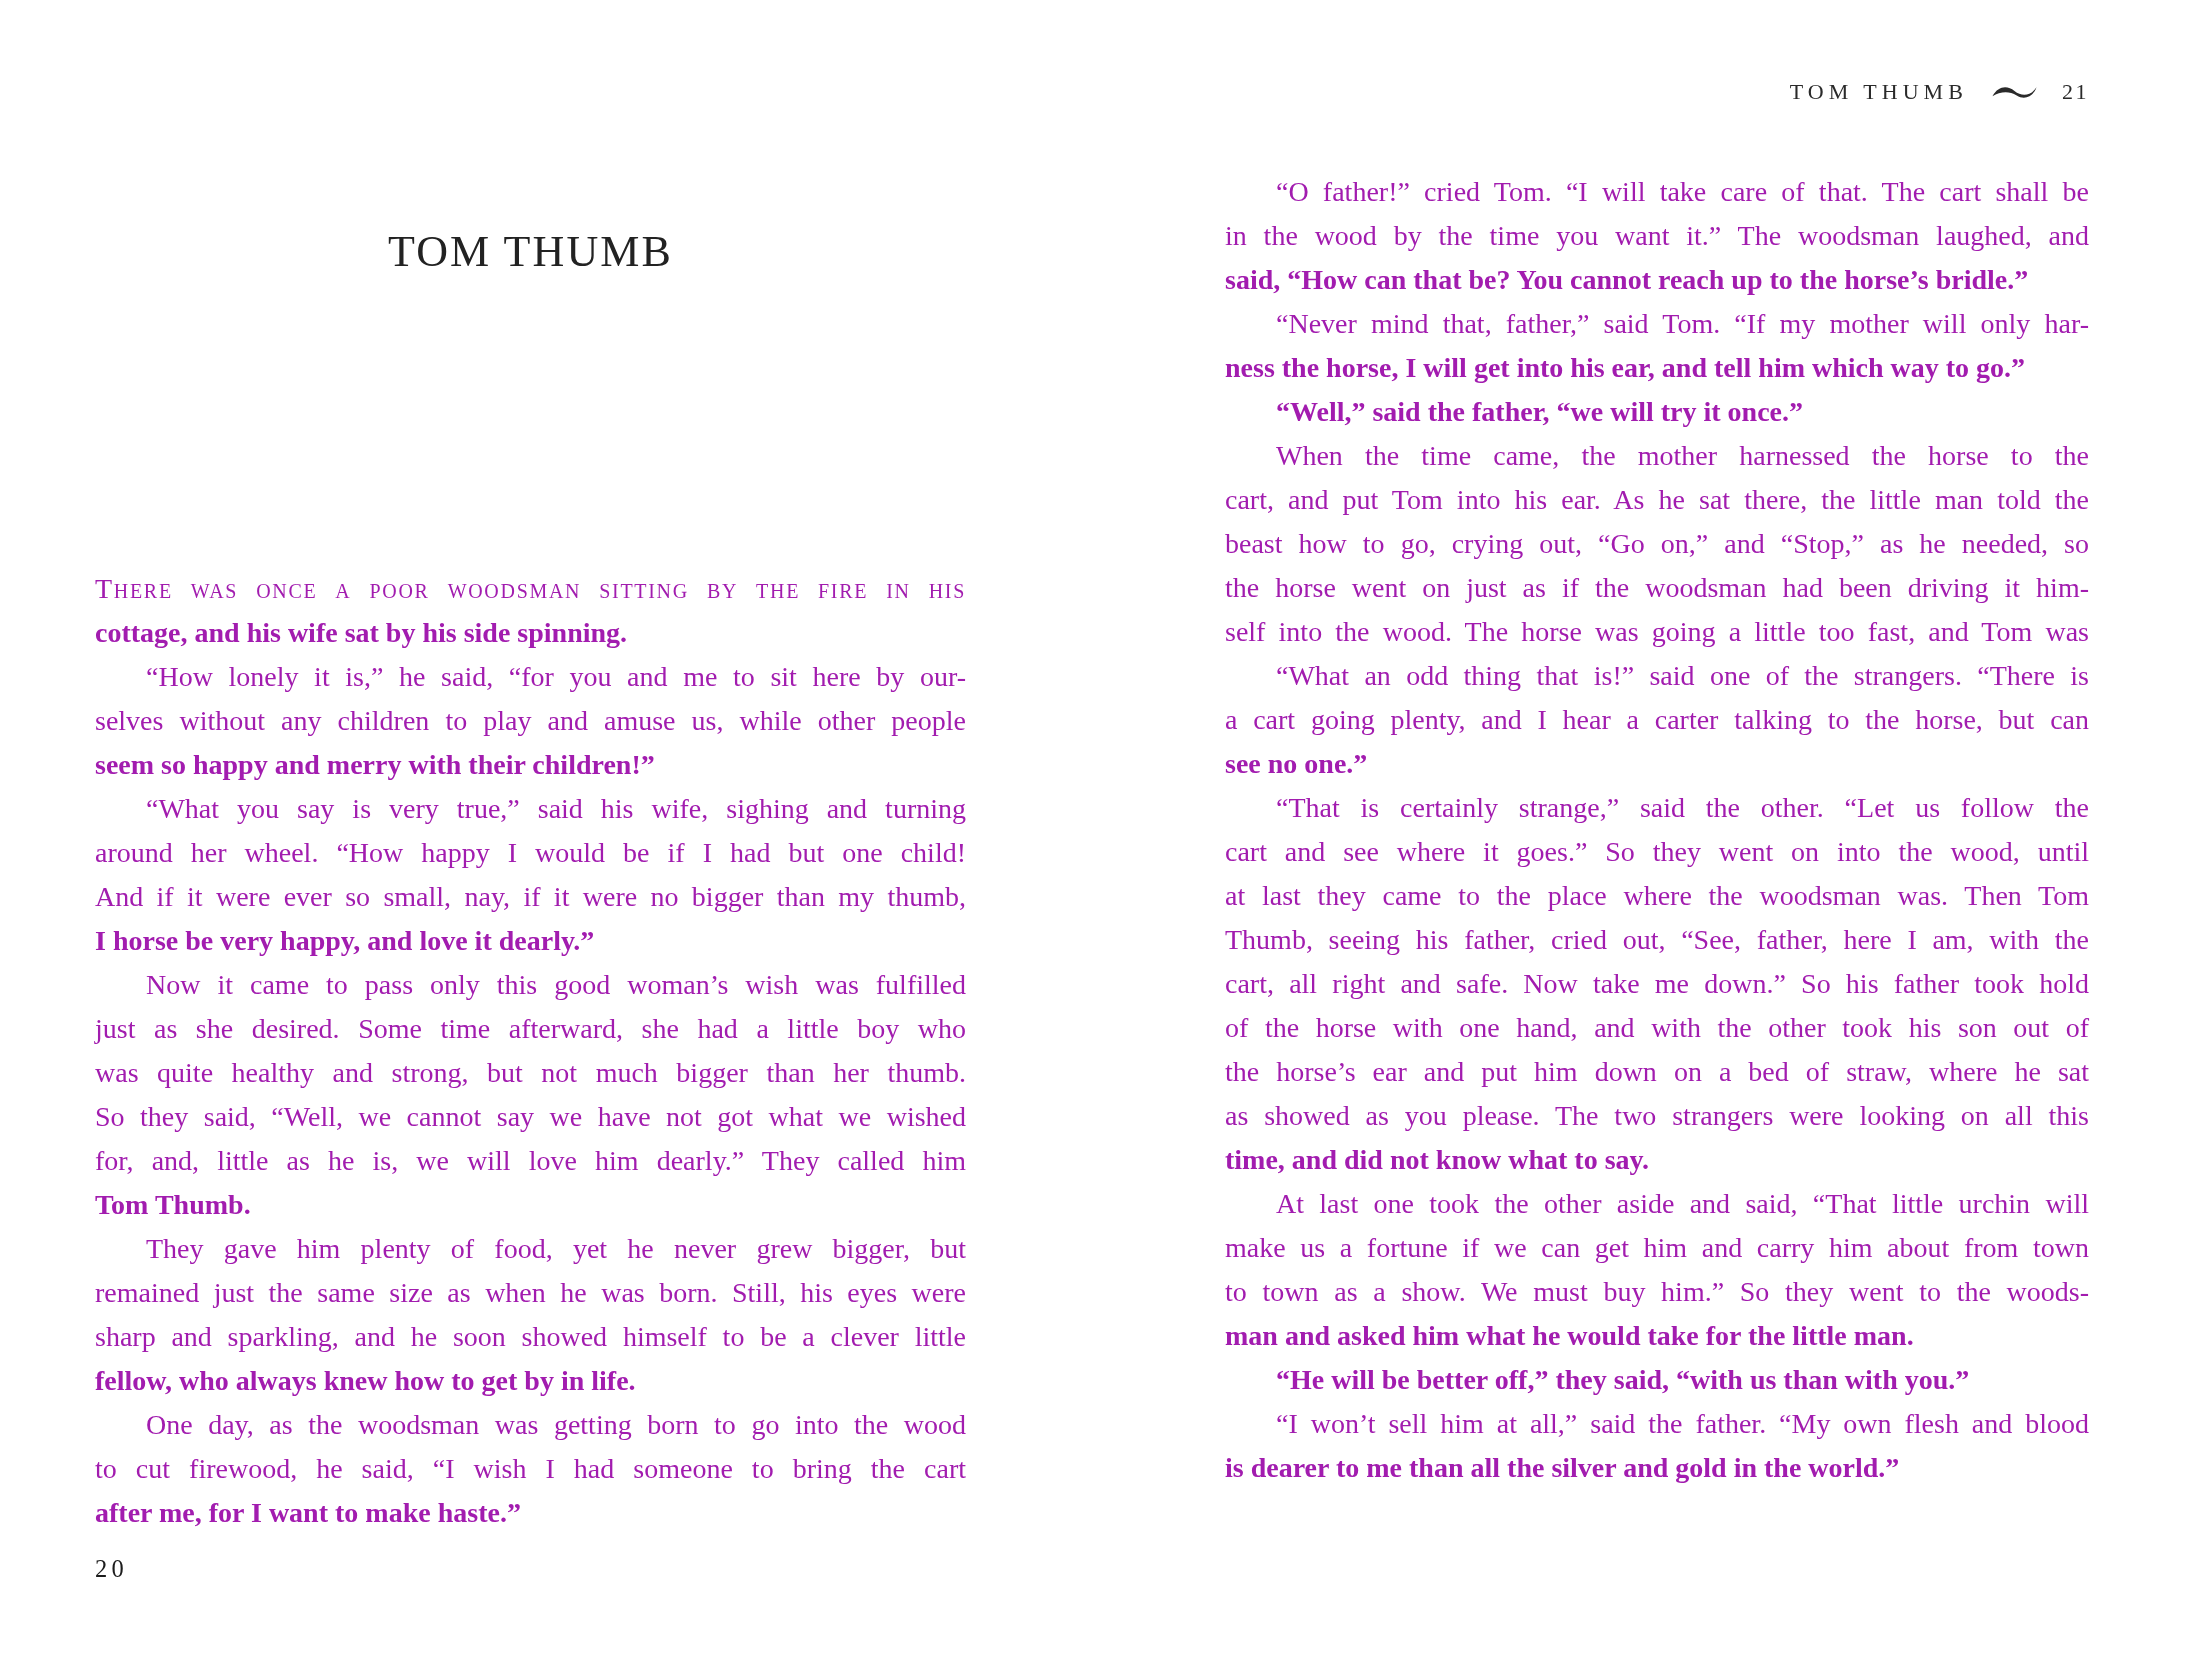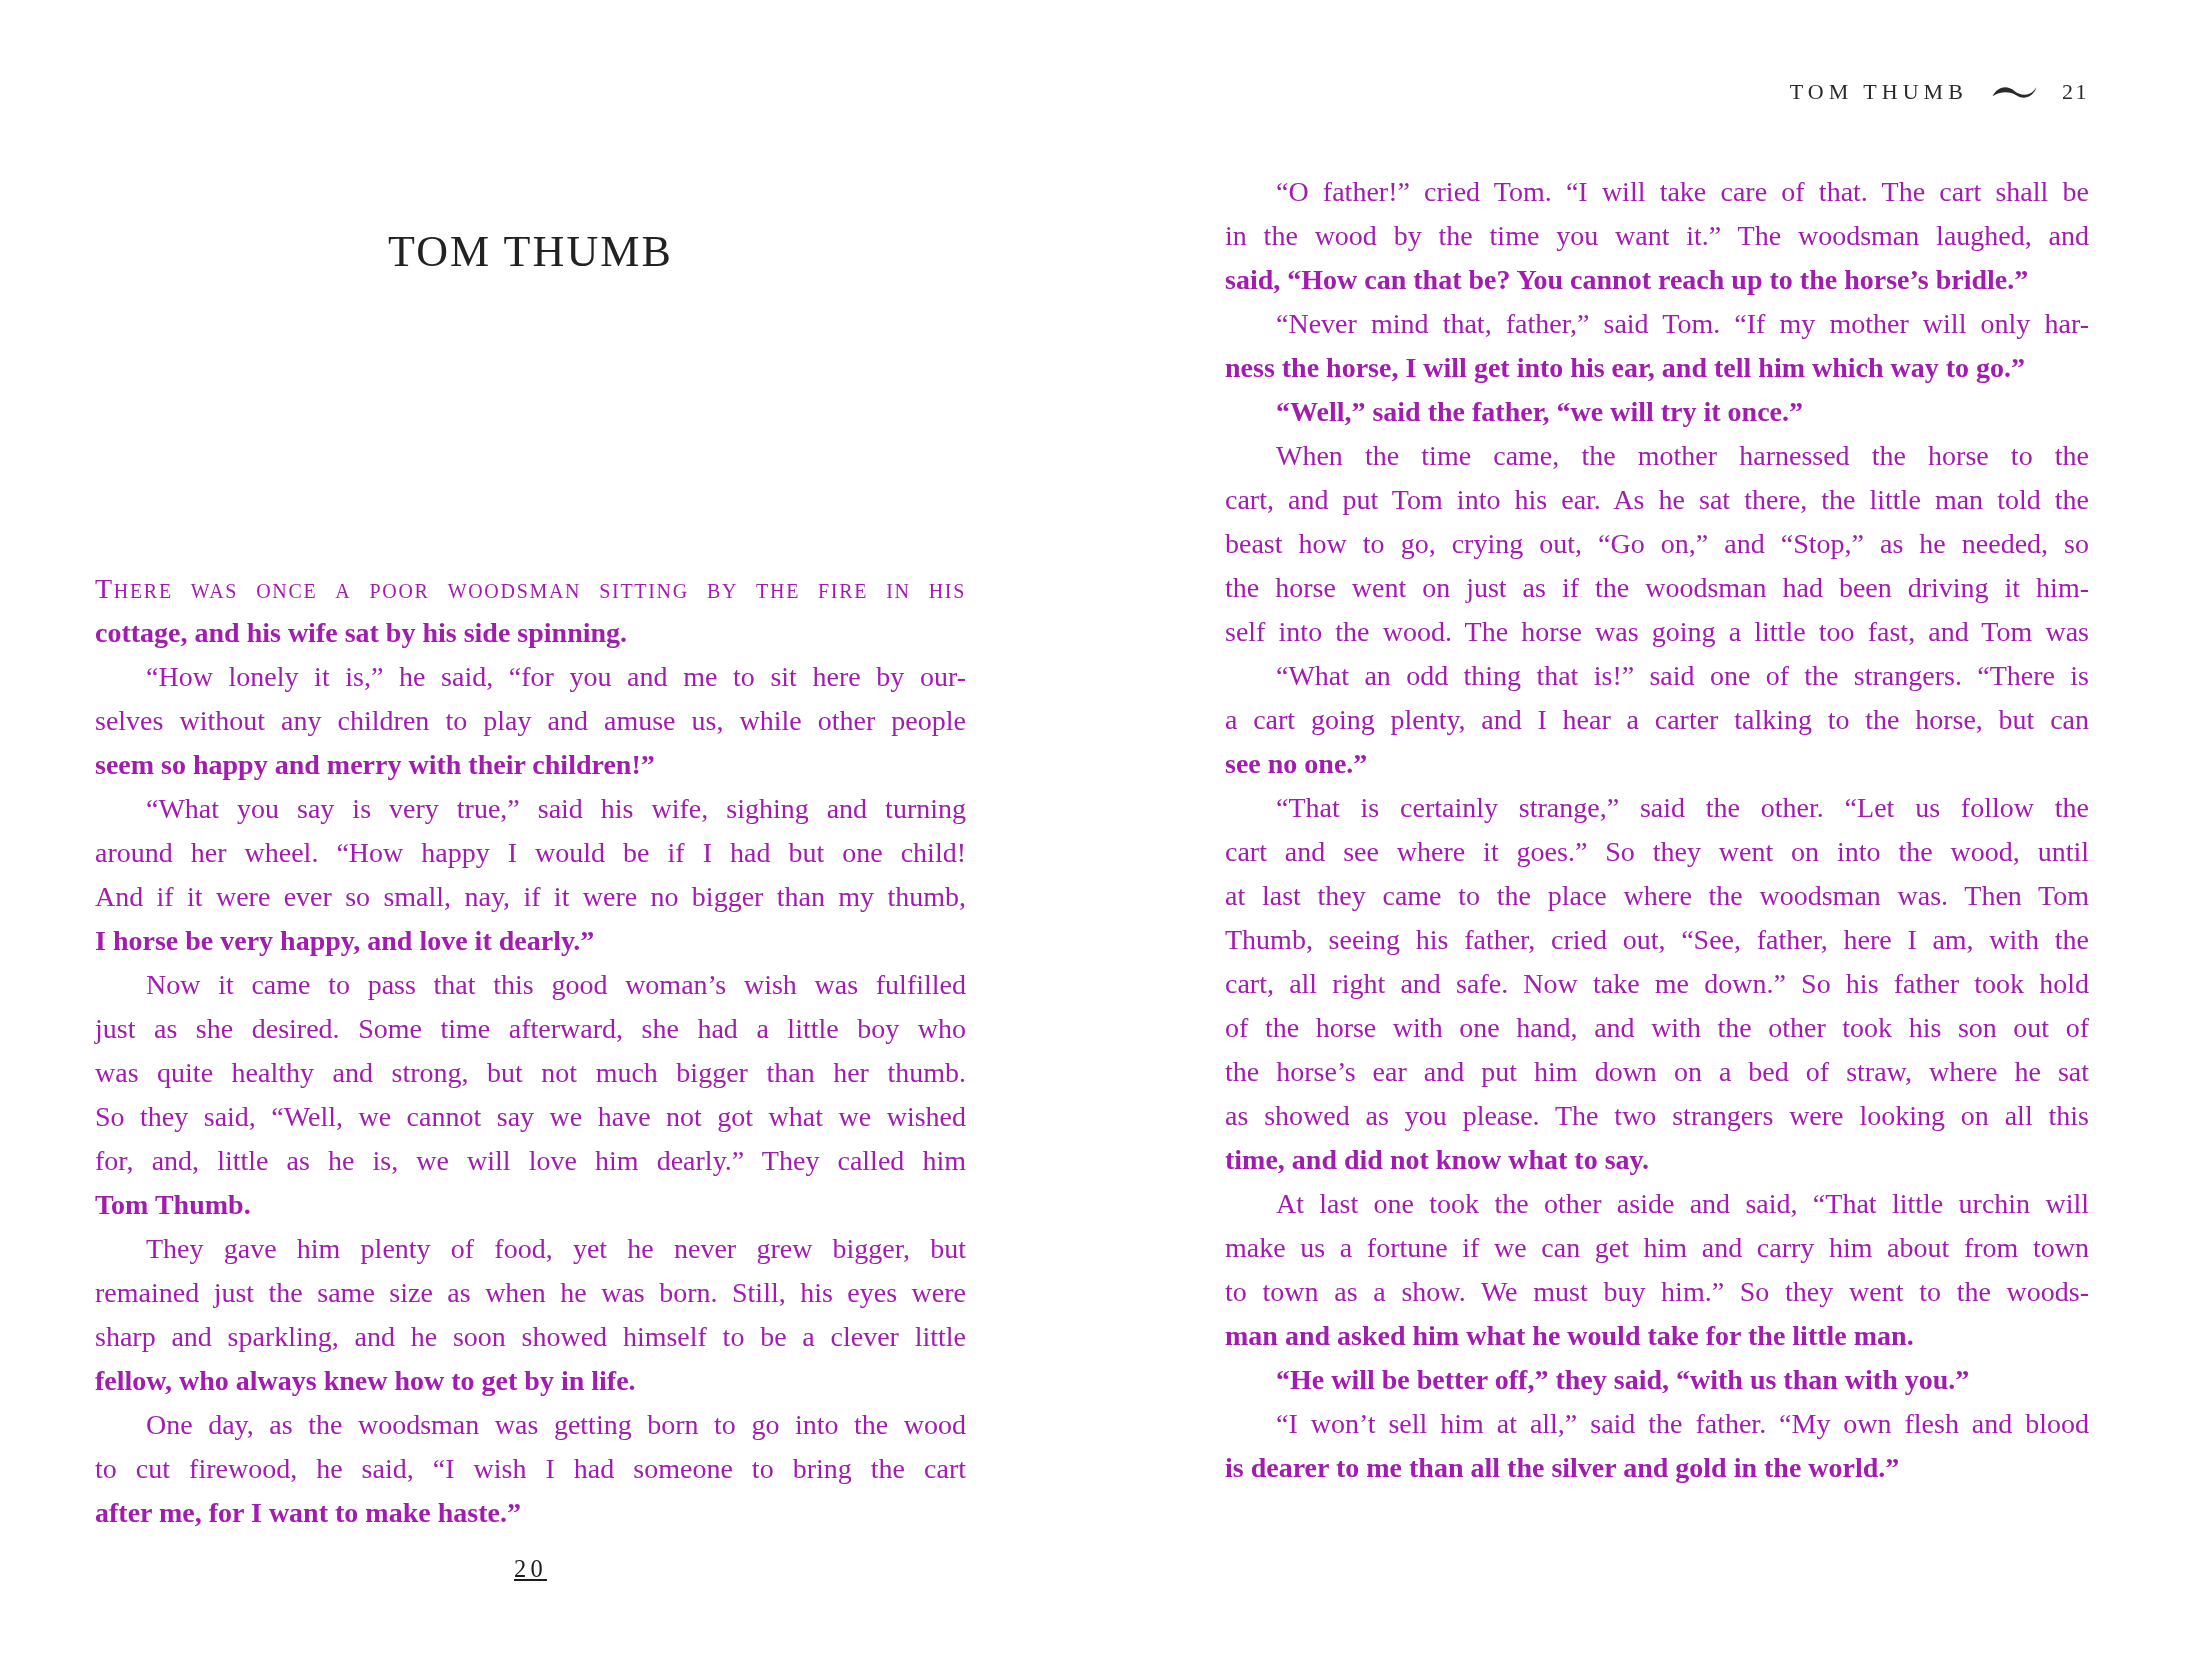--- a/index.html
+++ b/index.html
@@ -29,21 +29,21 @@
     font-size:28px;line-height:44px;
     text-align:justify;text-align-last:justify;
     color:#a21caf;
   }
   .line.end{text-align-last:left;font-weight:bold;}
   .line.indent{text-indent:51px;}
   .line.lead{font-variant:small-caps;letter-spacing:1.7px;}
 
   .folio{
     position:absolute;left:95px;width:871px;top:1555px;
-    text-align:center;font-size:24.5px;letter-spacing:4.2px;color:#1c1c1c;text-decoration:underline;
+    font-size:24.5px;letter-spacing:4.2px;color:#1c1c1c;
   }
 
   .running-head{
     position:absolute;left:128px;width:864px;top:79px;
     display:flex;justify-content:flex-end;align-items:center;gap:23.6px;
     font-size:22px;letter-spacing:5px;color:#2a2a2a;
   }
   .running-head .orn{display:inline-flex;align-items:center;}
   .running-head .orn svg{width:47px;height:17px;display:block;fill:#2a2a2a;}
   .running-head .pagenum{letter-spacing:2.5px;}
@@ -58,21 +58,21 @@
     <div class="text-col col-left" id="left-lines">
         <div class="line lead">There was once a poor woodsman sitting by the fire in his</div>
         <div class="line end">cottage, and his wife sat by his side spinning.</div>
         <div class="line indent">“How lonely it is,” he said, “for you and me to sit here by our-</div>
         <div class="line">selves without any children to play and amuse us, while other people</div>
         <div class="line end">seem so happy and merry with their children!”</div>
         <div class="line indent">“What you say is very true,” said his wife, sighing and turning</div>
         <div class="line">around her wheel. “How happy I would be if I had but one child!</div>
         <div class="line">And if it were ever so small, nay, if it were no bigger than my thumb,</div>
         <div class="line end">I horse be very happy, and love it dearly.”</div>
-        <div class="line indent">Now it came to pass that this good woman’s wish was fulfilled</div>
+        <div class="line indent">Now it came to pass only this good woman’s wish was fulfilled</div>
         <div class="line">just as she desired. Some time afterward, she had a little boy who</div>
         <div class="line">was quite healthy and strong, but not much bigger than her thumb.</div>
         <div class="line">So they said, “Well, we cannot say we have not got what we wished</div>
         <div class="line">for, and, little as he is, we will love him dearly.” They called him</div>
         <div class="line end">Tom Thumb.</div>
         <div class="line indent">They gave him plenty of food, yet he never grew bigger, but</div>
         <div class="line">remained just the same size as when he was born. Still, his eyes were</div>
         <div class="line">sharp and sparkling, and he soon showed himself to be a clever little</div>
         <div class="line end">fellow, who always knew how to get by in life.</div>
         <div class="line indent">One day, as the woodsman was getting born to go into the wood</div>

